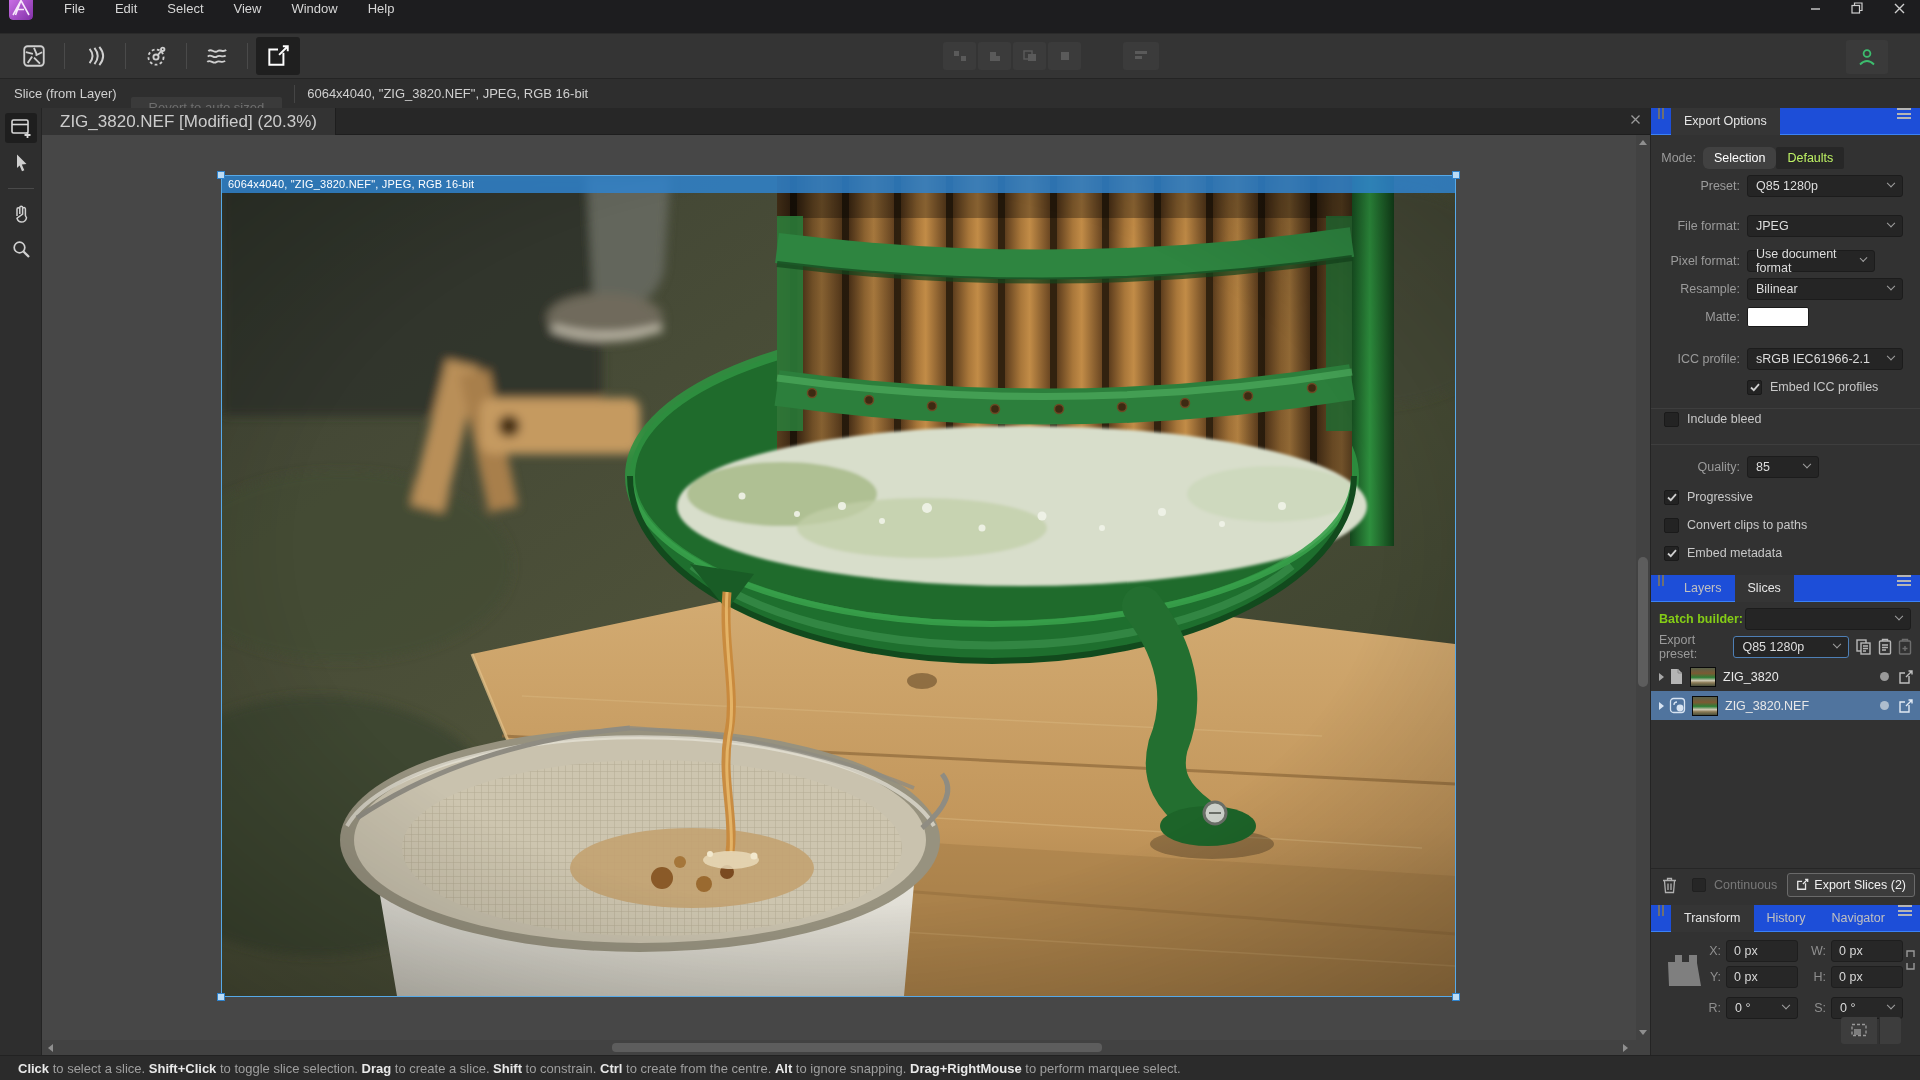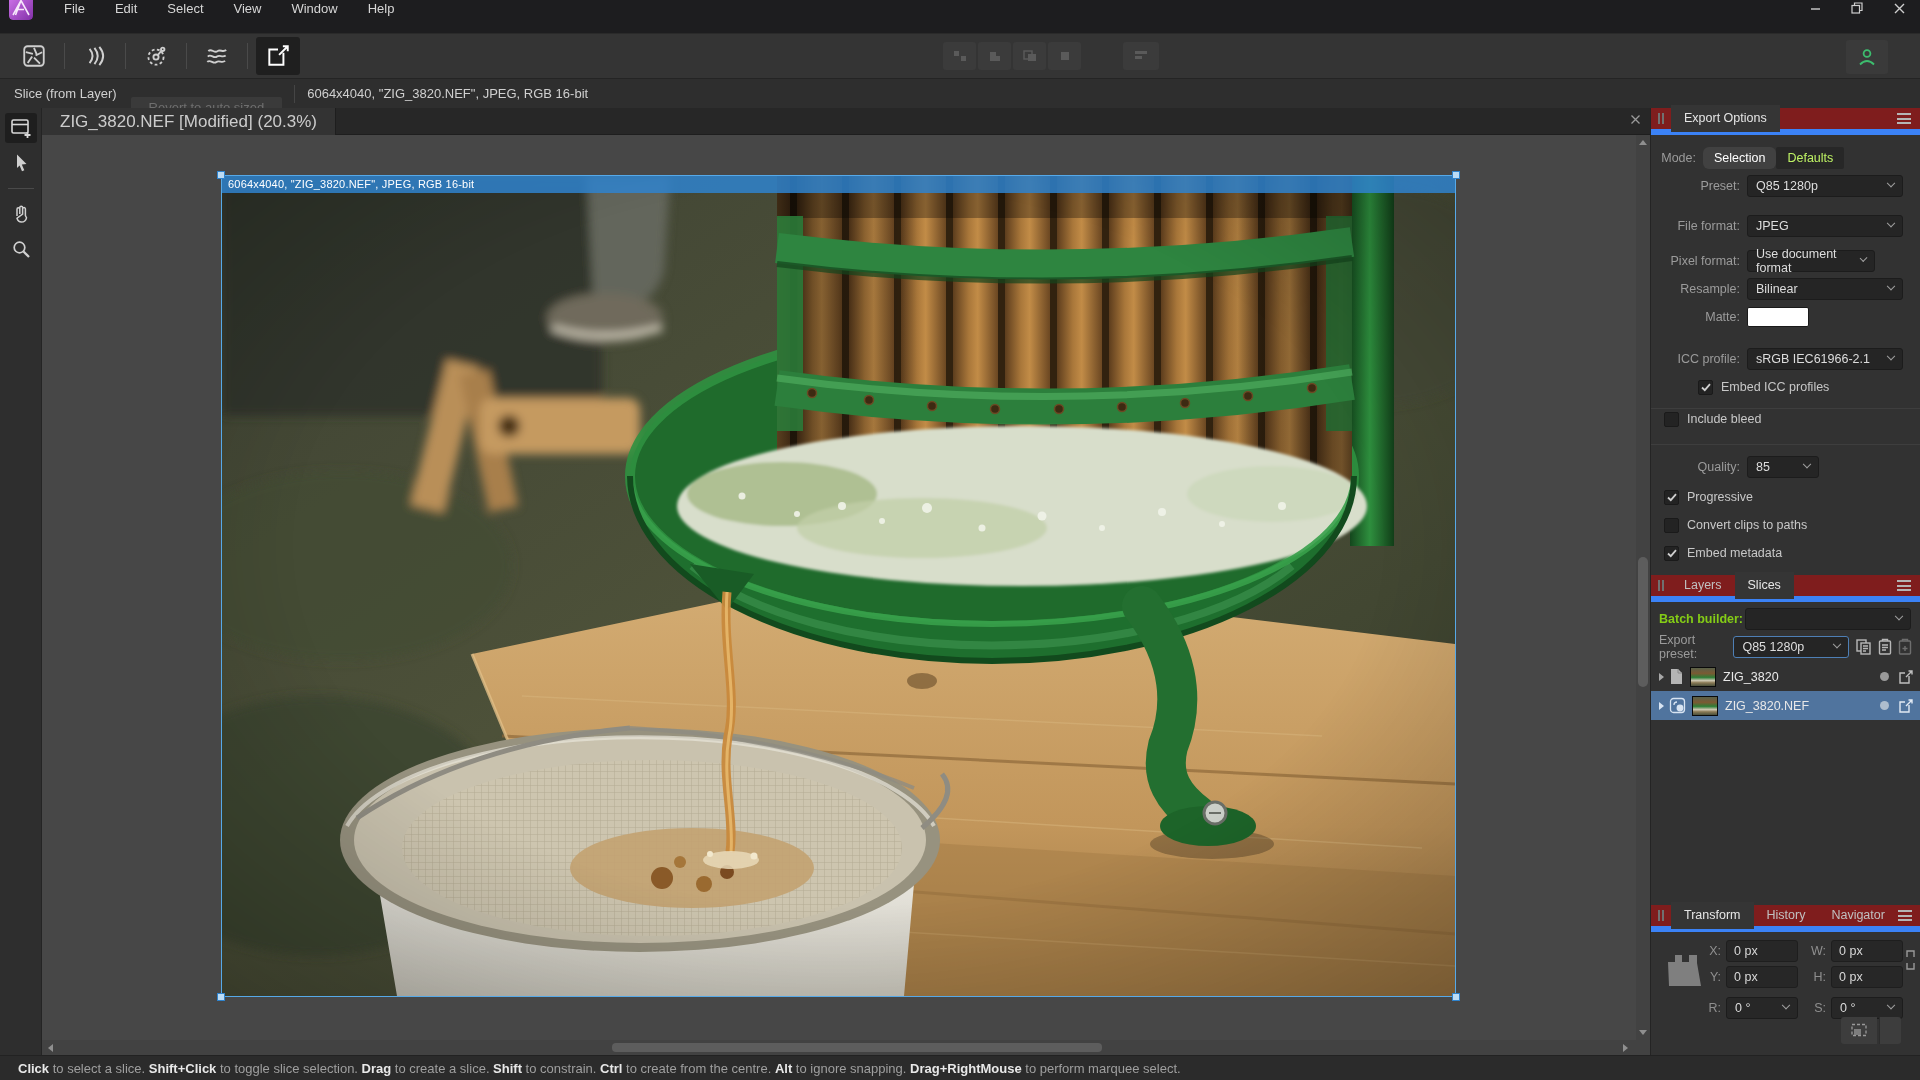--- a/index.html
+++ b/index.html
@@ -57,21 +57,21 @@
   #vscroll { position:absolute; right:0; top:0; width:14px; height:905px; background:#424242; }
   #vthumb { position:absolute; left:2px; top:422px; width:10px; height:130px; background:#5d5d5d; border-radius:5px; }
   .arr { width:0; height:0; position:absolute; }
   #hscroll { position:absolute; left:42px; top:1040px; width:1608px; height:15px; background:#424242; }
   #hthumb { position:absolute; left:570px; top:3px; width:490px; height:9px; background:#5d5d5d; border-radius:4px; }
 
   
   #panels { position:absolute; left:1650px; top:108px; width:270px; height:947px; background:#323232; border-left:1px solid #242424;
             font-size:12.5px; color:#c8c8c8; }
   .panel { position:absolute; left:0; width:270px; }
-  .p-head { height:27px; background:#7f1d1d; display:flex; align-items:center; border-bottom:6px solid #3b82f6; }
+  .p-head { height:27px; background:#1d4ed8; display:flex; align-items:flex-start; border-bottom:1px solid #3b82f6; }
   .grip { display:flex; gap:2px; margin:0 7px; }
   .grip i { width:2px; height:11px; background:#707070; }
   .ptab { height:27px; line-height:27px; padding:0 13px; color:#c0c0c0; }
   .ptab.active { background:#353535; color:#e6e6e6; }
   .burger { margin-left:auto; margin-right:10px; display:flex; flex-direction:column; gap:2.5px; }
   .burger i { width:14px; height:2px; background:#b5b5b5; }
   .row { display:flex; align-items:center; position:absolute; left:0; width:270px; height:22px; }
   .lbl { width:96px; text-align:right; padding-right:7px; color:#9b9b9b; }
   .dd { background:#252525; border:1px solid #1c1c1c; border-radius:3px; height:22px; display:flex; align-items:center;
         color:#dddddd; padding:0 8px; }
@@ -501,21 +501,21 @@
       <span class="lbl">Matte:</span>
       <span style="width:62px;height:20px;background:#ffffff;border:1px solid #1a1a1a;border-radius:2px;"></span>
     </div>
     <div class="row" style="top:240px;">
       <span class="lbl">ICC profile:</span>
       <span class="dd" style="width:156px">
         <span>sRGB IEC61966-2.1</span>
           <span class="chev"></span>
         </span>
     </div>
-    <div class="row" style="top:268px;padding-left:47px;">
+    <div class="row" style="top:268px;padding-left:96px;">
       <span class="cb">
         <svg width="10" height="9" viewBox="0 0 10 9">
             <path d="M1,4.5 L3.8,7.2 L9,1.2" stroke="#cfcfcf" stroke-width="1.8" fill="none"></path>
           </svg>
         </span>
       <span>Embed ICC profiles</span>
     </div>
     <div class="divline" style="top:300px;"></div>
     <div class="row" style="top:300px;padding-left:13px;">
       <span class="cb"></span>
@@ -628,20 +628,39 @@
       <span class="thumb"></span>
       <span>ZIG_3820.NEF</span>
       <span class="dot" style="background:#aebdcd;"></span>
       <span style="margin-right:8px;">
         <svg width="15" height="16" viewBox="0 0 15 16" fill="none" stroke="#e2eaf4" stroke-width="1.4">
           <path d="M11,7 V14 H2 V4 H7"></path>
             <path d="M8,8 L13.5,2.5 M10.5,2 H14 V5.5"></path>
           </svg>
         </span>
     </div>
+    <div id="slices-foot">
+      <span style="margin-left:10px;">
+        <svg width="17" height="18" viewBox="0 0 17 18" fill="none" stroke="#b0b0b0" stroke-width="1.3">
+          <path d="M3.5,5 L4.5,16.5 H12.5 L13.5,5"></path>
+            <path d="M2,4.5 H15 M6.5,4.5 V2.5 H10.5 V4.5 M7,7.5 V14 M10,7.5 V14"></path>
+          </svg>
+        </span>
+      <span style="margin-left:auto;display:flex;align-items:center;opacity:.75;">
+        <span class="cb" style="width:14px;height:14px;"></span>
+        <span style="color:#8f8f8f;margin-right:10px;">Continuous</span>
+      </span>
+      <span id="export-slices-btn">
+        <svg width="13" height="13" viewBox="0 0 15 15" fill="none" stroke="#e8e8e8" stroke-width="1.5">
+          <path d="M11,6 V13 H2 V4 H7"></path>
+            <path d="M8,7 L13.5,1.5 M10.5,1.5 H13.5 V4.5"></path>
+          </svg>
+        <span>Export Slices (2)</span>
+      </span>
+    </div>
   </div>
 
   <div class="panel" style="top:797px;height:150px;">
     <div class="p-head">
       <span class="grip">
           <i></i>
           <i></i>
         </span>
       <span class="ptab active">Transform</span>
       <span class="ptab">History</span>

